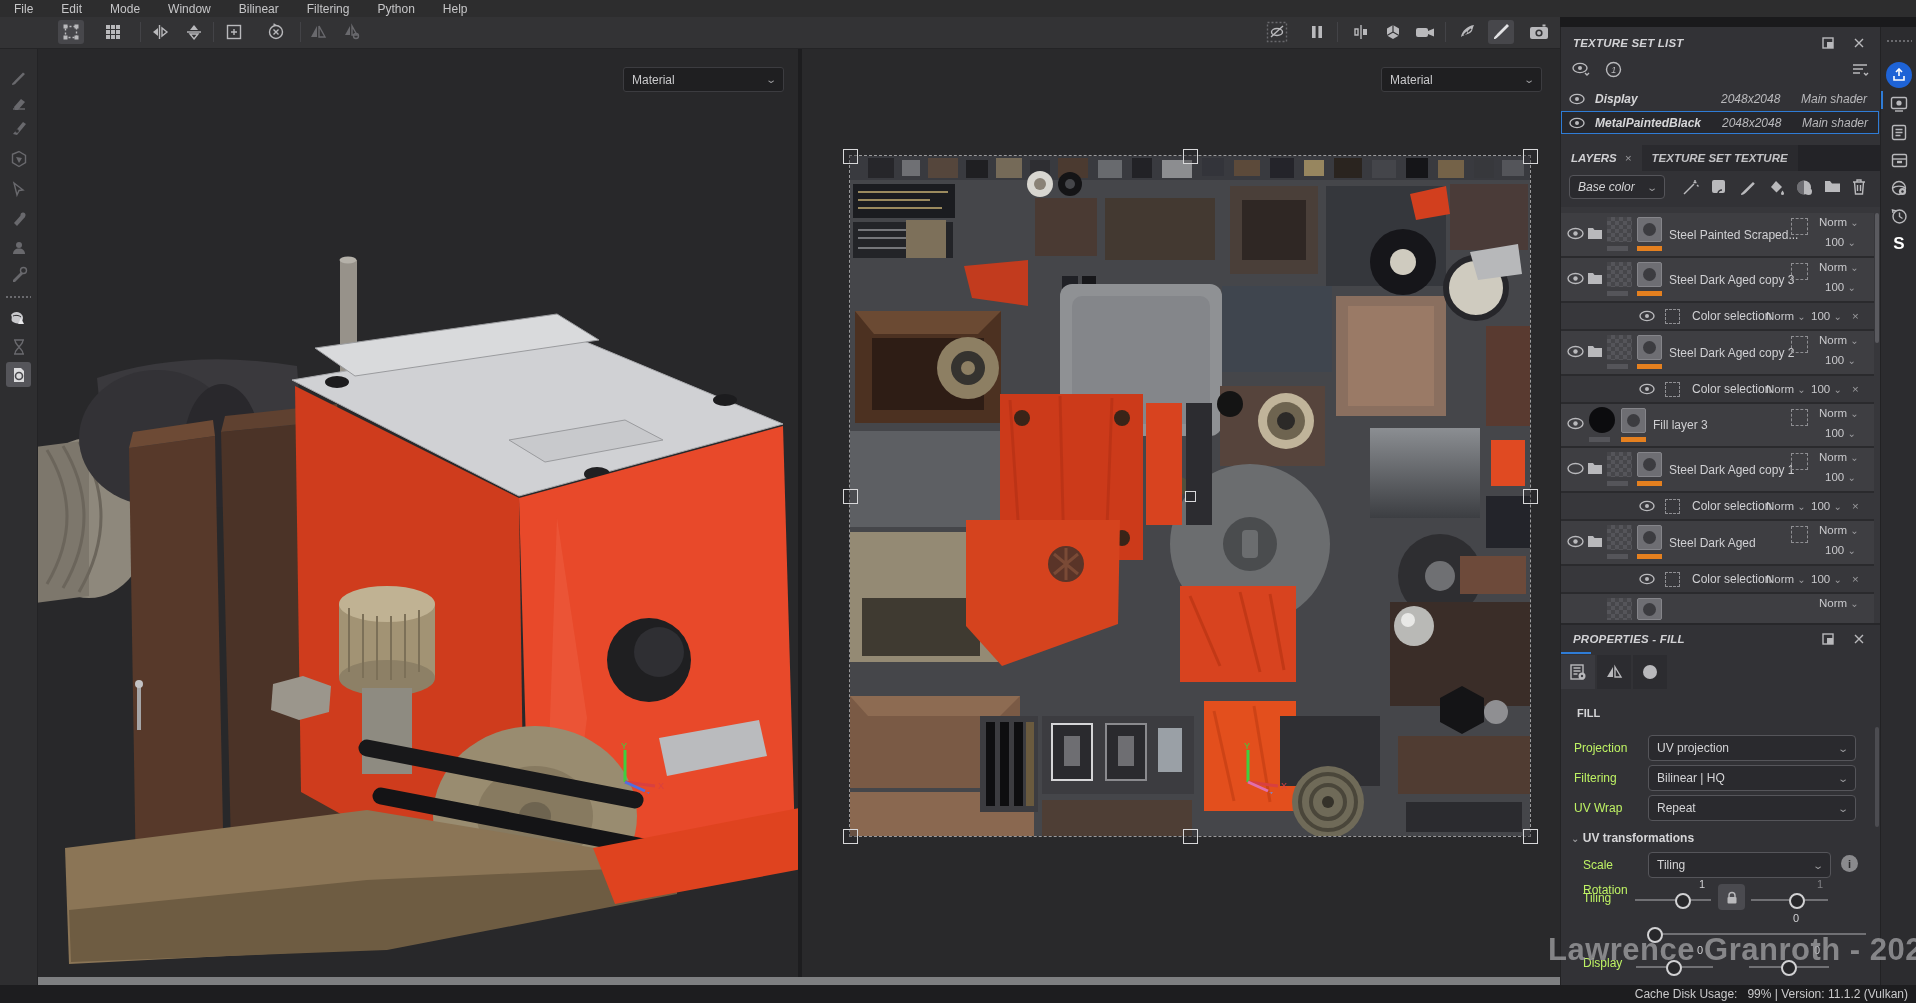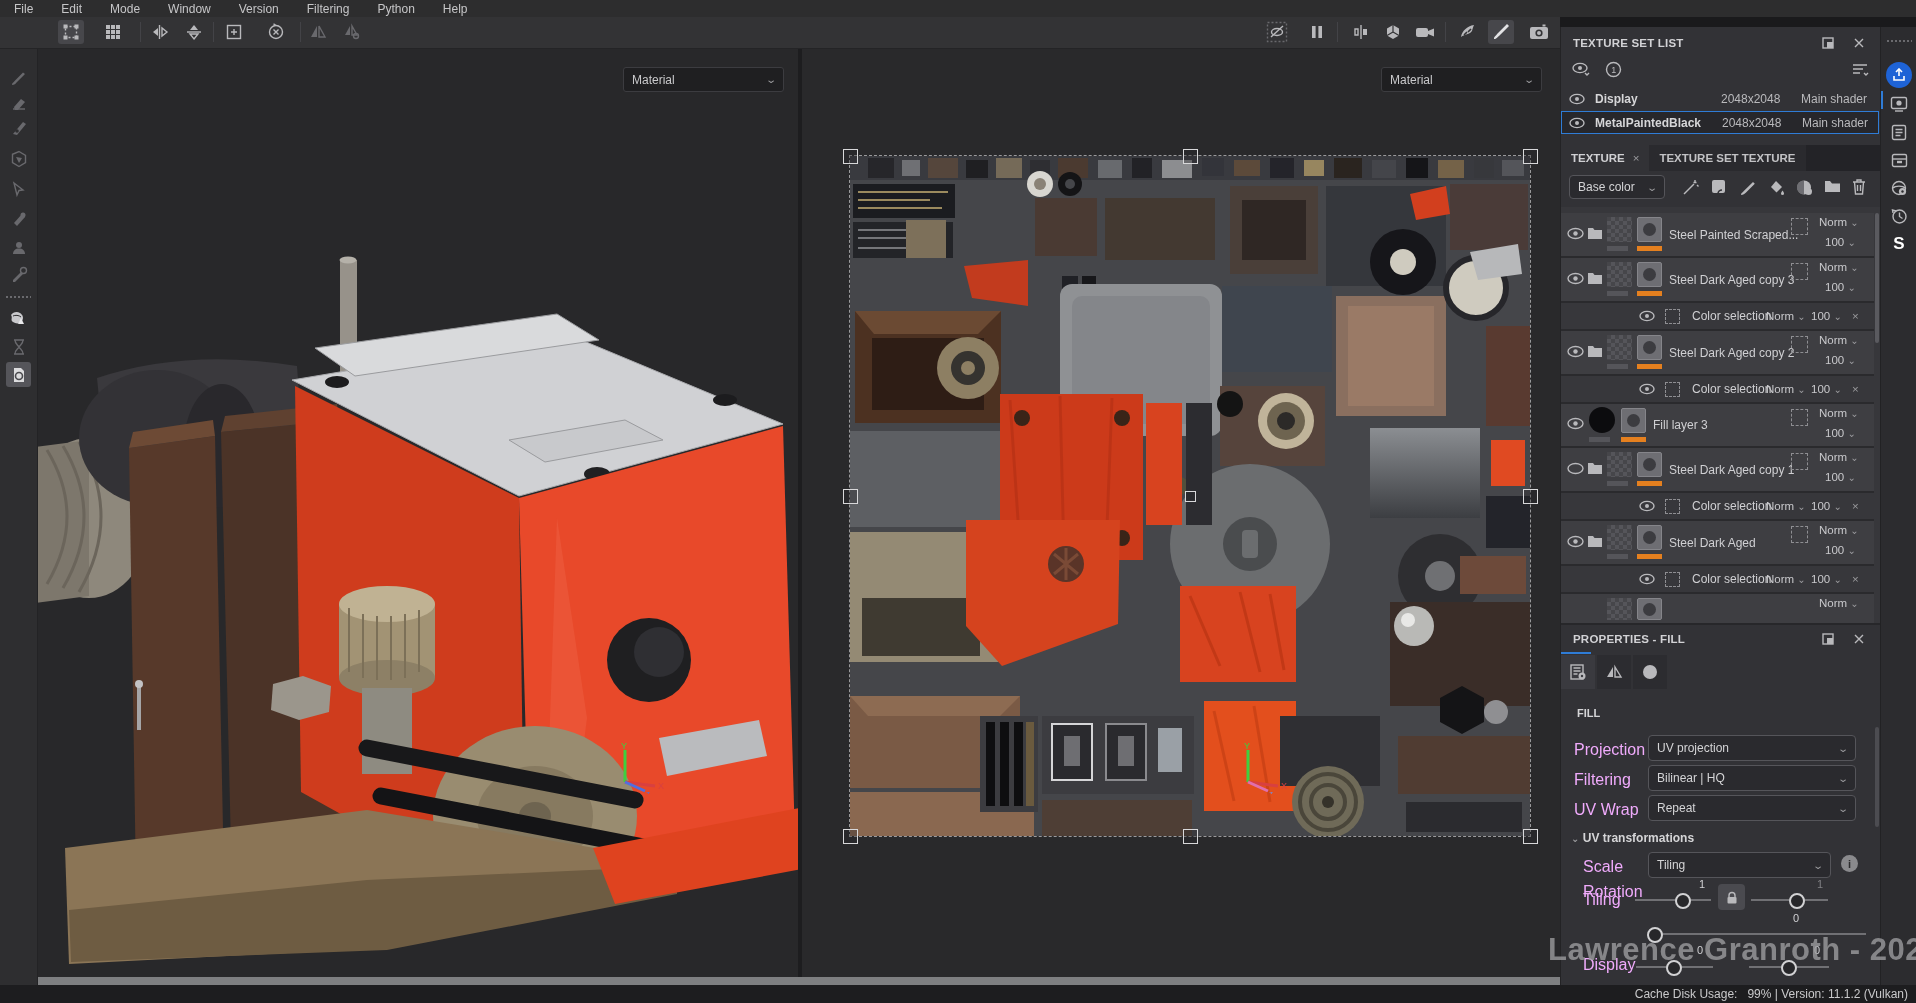--- a/index.html
+++ b/index.html
@@ -31,21 +31,21 @@
   .vpdivider{left:798px;top:48px;width:4px;height:937px;background:#1d1d1f;}
   .floorstrip{left:0;top:977px;width:1560px;height:8px;background:#7e7f81;z-index:5;}
   .matdrop{position:absolute;height:23px;background:#1f1f21;border:1px solid #3c3c40;border-radius:3px;
            font-size:12px;color:#c9c9cb;display:flex;align-items:center;padding:0 8px;justify-content:space-between;}
   .uvcanvas{position:absolute;left:48px;top:108px;width:680px;height:680px;outline:1px dashed #9a9a9c;}
   .handle{position:absolute;width:13px;height:13px;border:1px solid #d8d8da;background:rgba(40,40,42,.35);}
   .gizmo{position:absolute;width:50px;height:52px;}
   
   .rpanel{left:1560px;top:27px;width:320px;height:958px;background:#323236;border-left:1px solid #232325;z-index:15;font-size:12px;}
   .ptitle{font-weight:bold;font-size:11.5px;color:#d2d2d5;letter-spacing:.2px;}
-  .hrow{position:absolute;left:0;width:320px;}
+  .hrow{position:absolute;left:0;width:320px;font-style:italic;}
   .tslrow{height:23px;display:flex;align-items:center;}
   .tslrow .nm{font-weight:bold;color:#d6d6d8;}
   .tslrow .res,.tslrow .shd{color:#b9b9bc;}
   .tslrow.sel{background:#27272b;border:1px solid #2f7cd6;}
   .tabsbar{top:118px;height:26px;background:#232327;display:flex;align-items:stretch;}
   .tab{display:flex;align-items:center;padding:0 10px;font-weight:bold;font-size:11.5px;color:#d0d0d3;}
   .tab.active{background:#323236;}
   .tab .x{margin-left:8px;color:#9a9a9e;font-weight:normal;}
   .tab.inactive{background:#2a2a2e;color:#c2c2c5;}
   .dropbtn{position:absolute;background:#2a2a2e;border:1px solid #55555a;border-radius:4px;
@@ -59,21 +59,21 @@
     linear-gradient(45deg,#55555a 25%,transparent 25%,transparent 75%,#55555a 75%);
     background-size:8px 8px;background-position:0 0,4px 4px;}
   .matball{background:#6e6e73;border:1px solid #85858a;border-radius:2px;display:flex;align-items:center;justify-content:center;}
   .matball i{width:13px;height:13px;border-radius:50%;background:#3c3c40;display:block;}
   .obar{background:#e5801f;height:5px;}
   .gbar{background:#55555a;height:5px;}
   .maskbox{border:1px dashed #8e8e92;width:15px;height:15px;}
   .normtxt{font-size:11.5px;color:#c9c9cc;}
   .lname{font-size:12px;color:#d0d0d3;white-space:nowrap;}
   .secdivider{position:absolute;left:0;width:320px;height:2px;background:#27272a;}
-  .flabel{font-size:16px;color:#f0abfc;}
+  .flabel{font-size:12px;color:#bef264;}
   .slider-track{position:absolute;height:2px;background:#707074;}
   .slider-knob{position:absolute;width:12px;height:12px;border-radius:50%;background:#27272a;border:2px solid #d2d2d4;}
   .sval{position:absolute;font-size:11px;color:#d0d0d3;}
   .sval.dim{color:#808084;}
   .proptab{position:absolute;width:34px;height:34px;display:flex;align-items:center;justify-content:center;background:#2c2c30;}
   .proptab.on{background:#3a3a3f;}
   .scroll{position:absolute;width:4px;border-radius:2px;background:#5a5a5f;right:2px;}
   
   .rail{left:1880px;top:27px;width:36px;height:958px;background:#2c2c2f;border-left:1px solid #222224;z-index:16;}
   .railic{position:absolute;left:5px;width:26px;height:26px;display:flex;align-items:center;justify-content:center;}
@@ -87,21 +87,21 @@
      background-image:radial-gradient(#6a6a6e 1px,transparent 1px);background-size:4px 4px;}
 </style>
 </head>
 <body>
 
 <div class="abs menubar">
   <span>File</span>
   <span>Edit</span>
   <span>Mode</span>
   <span>Window</span>
-  <span>Version</span>
+  <span>Bilinear</span>
   <span>Filtering</span>
   <span>Python</span>
   <span>Help</span>
 </div>
 
 <div class="abs toolbar">
   <div class="tbtn on" style="left:58px">
     <svg width="18" height="18">
         <rect x="3.5" y="3.5" width="11" height="11" class="g" stroke-dasharray="2 2"></rect>
         <rect x="1.5" y="1.5" width="4" height="4" class="gf"></rect>
@@ -606,21 +606,21 @@
           <circle cx="8" cy="6" r="2" class="gf"></circle>
         </svg>
     </span>
     <span class="nm" style="margin-left:10px">MetalPaintedBlack</span>
     <span class="res" style="position:absolute;left:160px">2048x2048</span>
     <span class="shd" style="position:absolute;left:240px">Main shader</span>
   </div>
 
   <div class="hrow tabsbar">
     <div class="tab active">
-      <span>TEXTURE</span>
+      <span>LAYERS</span>
       <span class="x">×</span>
     </div>
     <div class="tab inactive">
       <span>TEXTURE SET TEXTURE</span>
     </div>
   </div>
 
   <div class="hrow" style="top:146px;height:32px;">
     <div class="dropbtn" style="left:8px;top:2px;width:78px;height:22px">
       <span>Base color</span>

